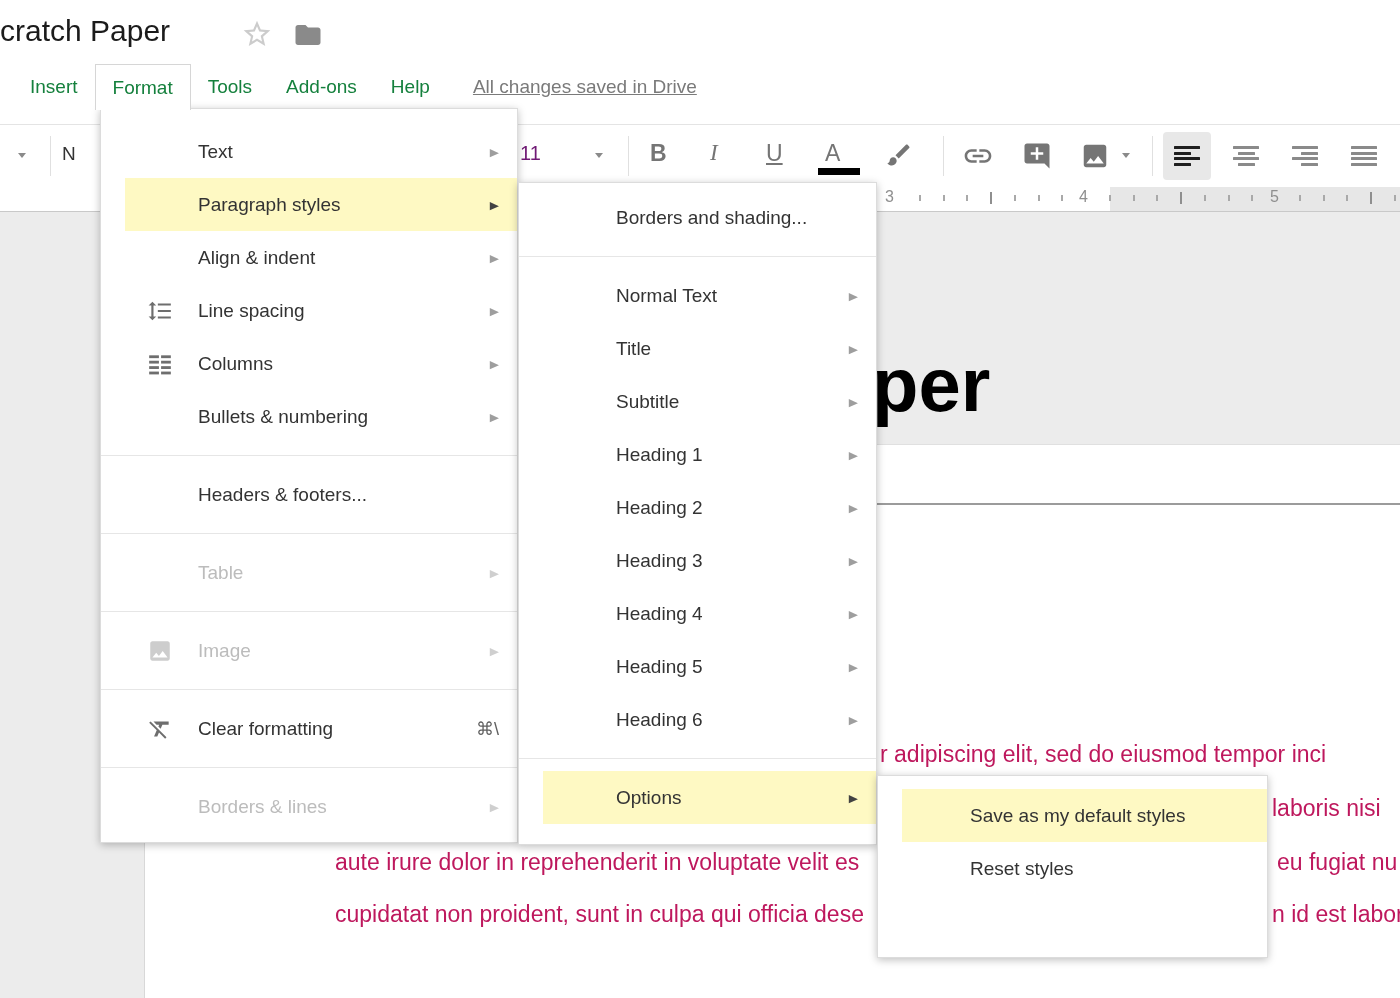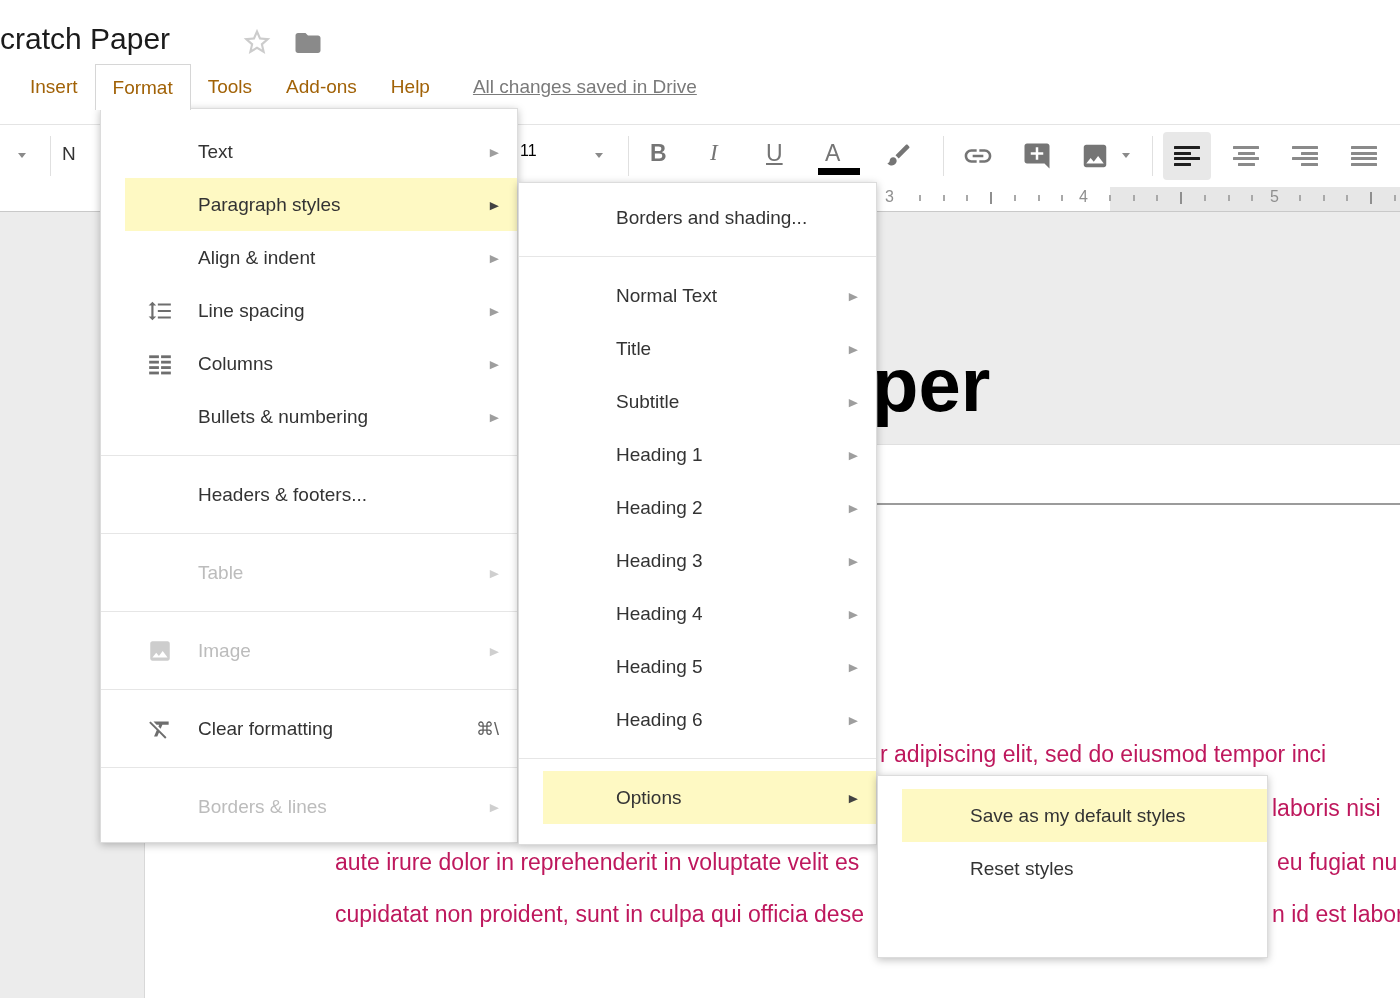--- a/index.html
+++ b/index.html
@@ -2,27 +2,27 @@
 <html><head>
 <meta charset="utf-8">
 <style>
   html,body{margin:0;padding:0;}
   body{
     width:1400px;height:998px;position:relative;overflow:hidden;
     background:#ffffff;font-family:"Liberation Sans", sans-serif;
     -webkit-font-smoothing:antialiased;
   }
   
-  .titlebar{position:absolute;left:0;top:8px;width:100%;height:64px;background:#fff;}
+  .titlebar{position:absolute;left:0;top:0;width:100%;height:64px;background:#fff;}
   .doc-title{position:absolute;left:0;top:14px;font-size:30px;color:#1b1b1b;white-space:nowrap;}
   .star-ic{position:absolute;left:241px;top:18px;width:32px;height:32px;}
   .folder-ic{position:absolute;left:293px;top:20px;width:30px;height:30px;}
   
   .menubar{position:absolute;left:0;top:64px;height:46px;display:flex;padding-left:13px;align-items:stretch;z-index:13;}
-  .mb-item{font-size:19px;color:#a16207;padding:0 17px;line-height:46px;cursor:default;}
+  .mb-item{font-size:19px;color:#15803d;padding:0 17px;line-height:46px;cursor:default;}
   .mb-item.open{background:#fff;border:1px solid #d6d6d6;border-bottom:none;position:relative;z-index:14;}
   .status-link{font-size:19px;color:#7a7a7a;text-decoration:underline;line-height:46px;margin-left:26px;white-space:nowrap;}
   
   .toolbar{position:absolute;left:0;top:124px;width:100%;height:62px;background:#fff;border-top:1px solid #e4e4e4;z-index:3;}
   .tb-sep{position:absolute;top:11px;width:1px;height:40px;background:#e0e0e0;}
   .caret{width:0;height:0;border-left:4px solid transparent;border-right:4px solid transparent;border-top:5px solid #8a8a8a;position:absolute;}
   .tb-txt{position:absolute;color:#757575;font-size:23px;top:15px;}
   .al-btn{position:absolute;top:7px;width:48px;height:48px;border-radius:4px;display:flex;flex-direction:column;justify-content:center;padding:0;box-sizing:border-box;}
   .al-btn .inner{width:26px;margin:0 auto;}
   .al-btn.active{background:#e8e8e8;}
@@ -93,21 +93,21 @@
     <span class="mb-item">Tools</span>
     <span class="mb-item">Add-ons</span>
     <span class="mb-item">Help</span>
     <span class="status-link">All changes saved in Drive</span>
   </div>
 
 <div class="toolbar">
   <span class="caret" style="left:18px;top:28px;"></span>
   <span class="tb-sep" style="left:50px;"></span>
   <span class="tb-txt" style="left:62px;top:18px;font-size:19px;color:#333;">N</span>
-  <span class="tb-txt" style="left:520px;top:17px;font-size:16px;color:#000000;">11</span>
+  <span class="tb-txt" style="left:520px;top:17px;font-size:20px;color:#701a75;">11</span>
   <span class="caret" style="left:595px;top:28px;"></span>
   <span class="tb-sep" style="left:628px;"></span>
   <span class="tb-txt" style="left:650px;font-weight:bold;">B</span>
   <span class="tb-txt" style="left:710px;font-style:italic;font-family:'Liberation Serif',serif;">I</span>
   <span class="tb-txt" style="left:766px;text-decoration:underline;">U</span>
   <span class="tb-txt" style="left:825px;">A</span>
   <span style="position:absolute;left:818px;top:43px;width:42px;height:7px;background:#000;"></span>
   <span style="position:absolute;left:885px;top:16px;">
     <svg viewBox="0 0 24 24" width="28" height="28">
         <path fill="#757575" d="M7 14c-1.66 0-3 1.34-3 3 0 1.31-1.16 2-2 2 .92 1.22 2.49 2 4 2 2.21 0 4-1.79 4-4 0-1.66-1.34-3-3-3zm13.71-9.37l-1.34-1.34c-.39-.39-1.02-.39-1.41 0L9 12.25 11.75 15l8.96-8.96c.39-.39.39-1.02 0-1.41z"></path>

